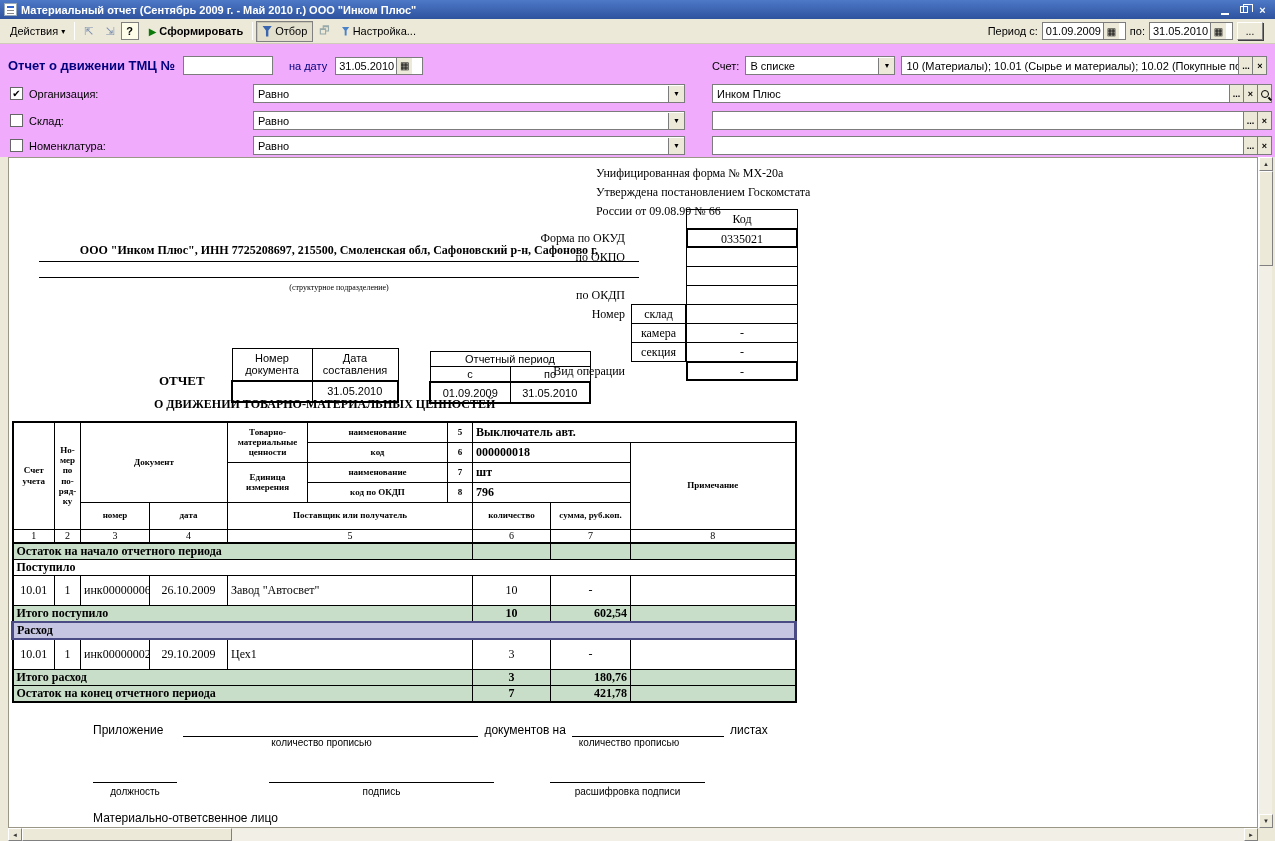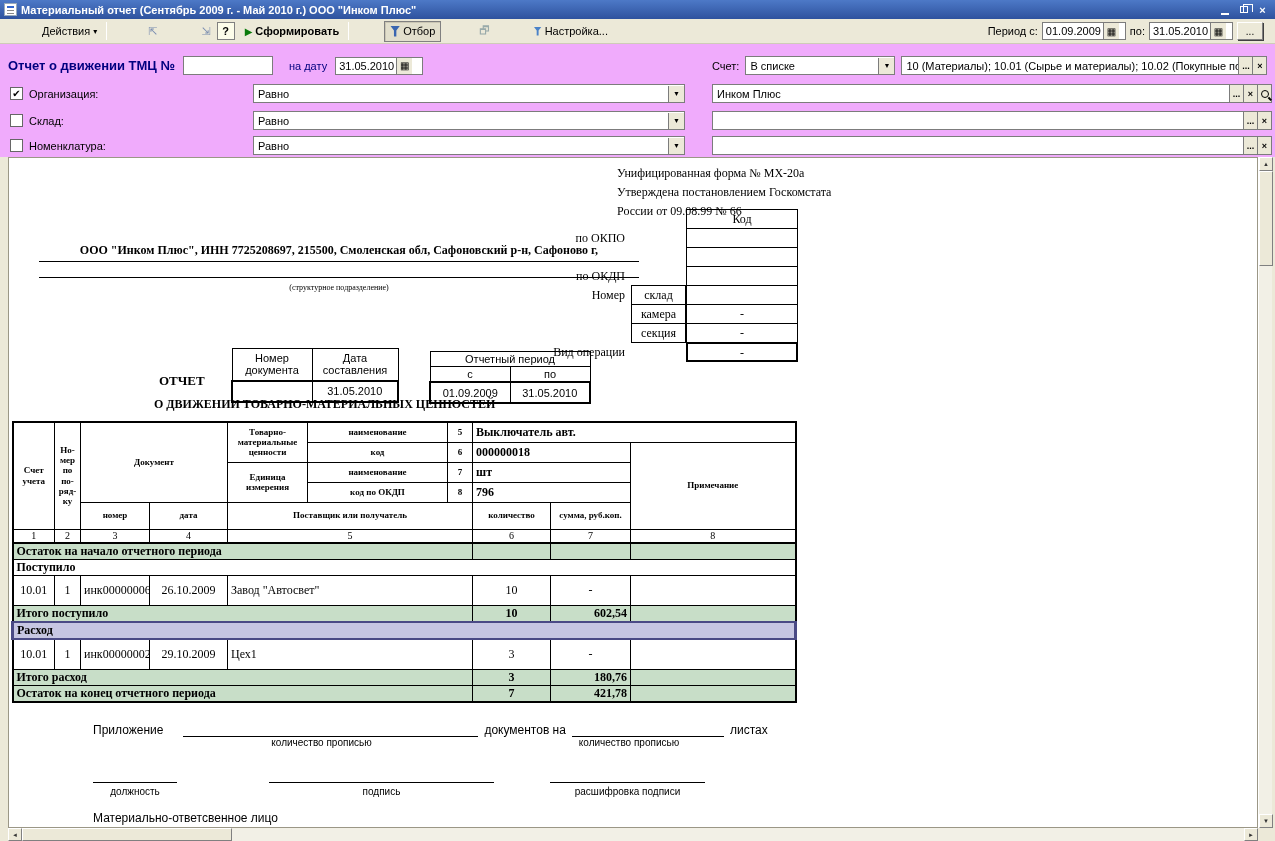--- a/index.html
+++ b/index.html
@@ -17,21 +17,21 @@
   .title-text { flex:1; white-space:nowrap; overflow:hidden; }
   .tb-ctrl { width:17px; height:15px; display:flex; align-items:center; justify-content:center;
     color:#fff; font-weight:bold; font-size:11px; margin-left:2px; cursor:default; }
   .min-glyph { width:8px; height:2px; background:#fff; margin-top:8px; }
   .restore-glyph { width:8px; height:7px; border:1px solid #fff; position:relative; background:transparent; }
   .restore-glyph::before { content:""; position:absolute; left:2px; top:-3px; width:8px; height:7px; border:1px solid #fff; border-bottom:none; }
 
   
   .toolbar { position:absolute; left:0; top:19px; width:1275px; height:25px;
     background:#ece9d8; border-bottom:1px solid #cfcbb8; display:flex; align-items:center; padding:0 4px; }
-  .tbtn { display:inline-flex; align-items:center; gap:3px; padding:2px 5px; border:1px solid transparent; height:21px; white-space:nowrap;margin-left:32px; }
+  .tbtn { display:inline-flex; align-items:center; gap:3px; padding:2px 5px; border:1px solid transparent; height:21px; white-space:nowrap; }
   .tbtn.pressed { border:1px solid #808080; background:#e2dfcc; box-shadow:inset 1px 1px 0 #cac6b4; }
   .tsep { width:1px; height:18px; background:#c0bcaa; border-right:1px solid #fff; margin:0 3px; }
   .mini-icon { font-size:11px; color:#7a8db0; }
   .help-btn { border:1px solid #808080; background:#fdfdea; width:18px; height:18px; display:flex;
     align-items:center; justify-content:center; font-weight:bold; }
   .play { color:#0a7a0a; font-size:10px; }
   .funnel { width:10px; height:11px; background:#3a66b0; clip-path:polygon(0 0,100% 0,62% 45%,62% 100%,38% 100%,38% 45%); display:inline-block; }
   .funnel.small { width:8px; height:9px; }
   .tlabel-bold { font-weight:bold; }
   .toolbar-right { margin-left:auto; display:flex; align-items:center; gap:4px; padding-right:8px; }
@@ -56,21 +56,21 @@
   .valfld { background:#fff; border:1px solid #7c7c7c; height:19px; display:inline-flex; align-items:center; padding:0 4px; overflow:hidden; white-space:nowrap; }
   .sq-btn { width:14px; height:19px; background:#ece9d8; border:1px solid #7c7c7c; border-left:none;
     display:inline-flex; align-items:center; justify-content:center; font-size:9px; font-weight:bold; }
   .lupa { width:8px; height:8px; border:1.5px solid #000; border-radius:50%; position:relative; display:inline-block; }
   .lupa::after { content:""; position:absolute; width:4px; height:1.5px; background:#000; transform:rotate(45deg); left:6px; top:7px; }
 
   
   .report { position:absolute; left:8px; top:157px; width:1250px; height:671px; background:#fff;
     border:1px solid #9b9786; overflow:hidden; font-family:"Liberation Serif",serif; font-size:12px; }
   .abs { position:absolute; }
-  .stamp { left:587px; top:6px; line-height:19px; white-space:nowrap;margin-left:21px; }
+  .stamp { left:587px; top:6px; line-height:19px; white-space:nowrap; }
   .code-grid { left:440px; top:52px; }
   .code-row { display:flex; height:19px; align-items:stretch; }
   .code-outer-lbl { width:182px; text-align:right; padding-right:6px; line-height:19px; white-space:nowrap; }
   .code-sub-lbl { width:55px; border:1px solid #000; margin-top:-1px; text-align:center; line-height:18px; }
   .code-sub-empty { width:55px; }
   .code-val { width:112px; border:1px solid #000; margin-top:-1px; text-align:center; line-height:18px; }
   .code-val.thick { border-width:2px; }
   .org-block { left:30px; top:84px; width:600px; text-align:center; font-weight:bold; line-height:17px; }
   .org-rule { border-bottom:1px solid #000; height:3px; }
   .org-rule2 { border-bottom:1px solid #000; height:16px; }
@@ -257,20 +257,25 @@
     <div>Унифицированная форма № МХ-20а</div>
     <div>Утверждена постановлением Госкомстата</div>
     <div>России от 09.08.99 № 66</div>
   </div>
 
   <div class="abs code-grid">
     <div class="code-row">
         <span class="code-outer-lbl"></span>
         <span class="code-sub-empty"></span>
         <span class="code-val">Код</span>
+      </div>
+    <div class="code-row">
+        <span class="code-outer-lbl">Форма по ОКУД</span>
+        <span class="code-sub-empty"></span>
+        <span class="code-val thick">0335021</span>
       </div>
     <div class="code-row">
         <span class="code-outer-lbl">по ОКПО</span>
         <span class="code-sub-empty"></span>
         <span class="code-val"></span>
       </div>
     <div class="code-row">
         <span class="code-outer-lbl"></span>
         <span class="code-sub-empty"></span>
         <span class="code-val"></span>

